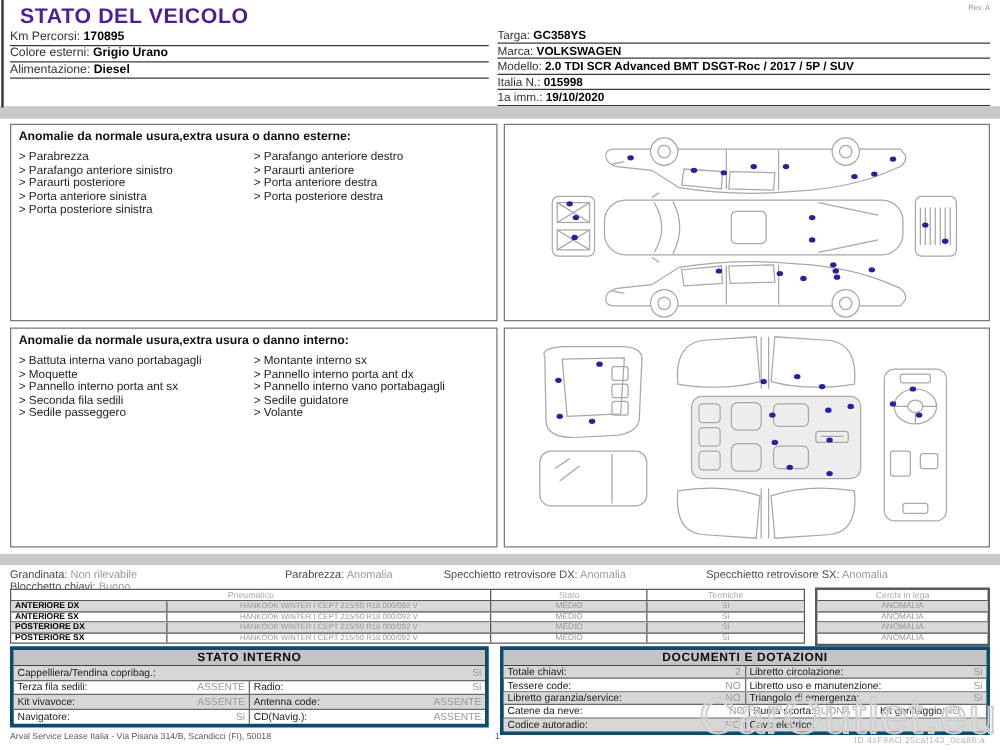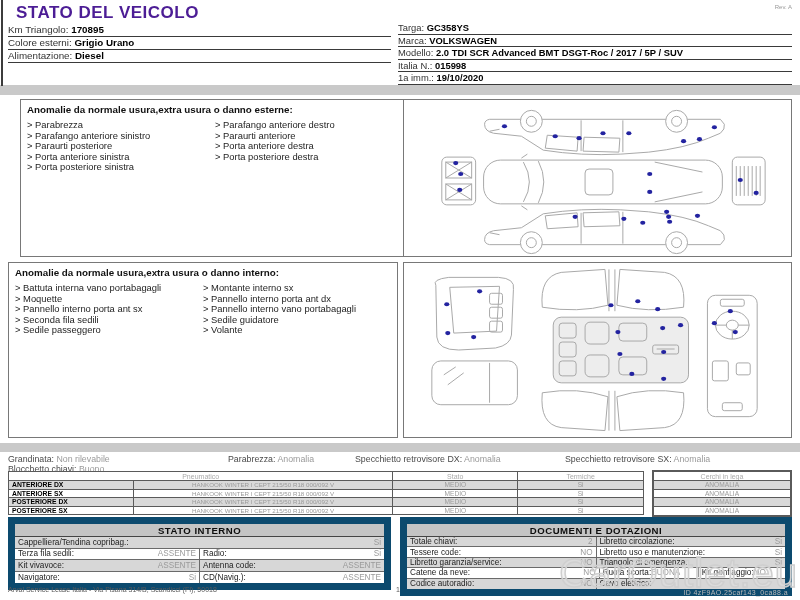--- a/index.html
+++ b/index.html
@@ -17,21 +17,21 @@
   #hf-right{left:398px;top:22px;width:394px;font-size:9.4px}
   #hf-right .frow{height:12.6px;line-height:11.8px}
   
   .bar{left:0;width:800px;background:#c9c9c9}
   #bar1{top:85px;height:10px}
   #bar2{top:443px;height:9px}
   #bar-bottom{top:597px;height:3px;background:#e2e2e2}
   #edge-left{left:1px;top:0;width:2px;height:86px;background:#3c3c3c}
   
   .box{border:1px solid #787878;background:#fff}
-  #ext-text{left:20px;top:99px;width:390px;height:158px}
+  #ext-text{left:8px;top:99px;width:390px;height:158px}
   #ext-diag{left:403px;top:99px;width:389px;height:158px}
   #int-text{left:8px;top:262px;width:390px;height:176px}
   #int-diag{left:403px;top:262px;width:389px;height:176px}
   .box-title{font-size:9.8px;font-weight:bold;color:#111;padding:4px 6px 3px}
   .cols{display:flex;padding:2px 6px}
   .col{width:50%;font-size:9.4px;color:#1e1e1e;line-height:10.6px}
   .item{max-width:164px}
   .diag{width:100%;height:100%;display:block}
   
   .sum{font-size:8.8px;white-space:nowrap}
@@ -49,21 +49,21 @@
   .tc.spec{width:260px;color:#9a9a9a;font-size:6.2px}
   .tc.st,.tc.tm{width:125px;color:#9a9a9a;font-size:6.6px}
   .tc.h{color:#aaa;font-size:7px}
   .trow.odd{background:#d9d9d9}
   #cerchi{left:652px;top:470px;width:140px;border:2px solid #5a5a5a;background:#fff}
   .crow{height:8.5px;border-bottom:1px solid #5a5a5a;display:flex;align-items:center;justify-content:center;font-size:6.6px;color:#9a9a9a;overflow:hidden}
   .crow.hdr{height:9px;color:#aaa;font-size:7px}
   .crow:last-child{border-bottom:none}
   .crow.odd{background:#d9d9d9}
   
-  .btable{border:7px solid #0c4a6e;background:#fff}
+  .btable{border:3px solid #0c4a6e;background:#fff}
   .btitle{height:13px;background:#c4c4c4;border-bottom:1px solid #444;text-align:center;font-weight:bold;font-size:9.6px;line-height:13px;color:#0d0d0d;letter-spacing:.5px}
   .brow{display:flex;border-bottom:1px solid #6a6a6a}
   .brow:last-child{border-bottom:none}
   .brow.odd{background:#d7d7d7}
   .bhalf{flex:1;display:flex;justify-content:space-between;align-items:center;padding:0 3px;overflow:hidden;white-space:nowrap}
   .bhalf + .bhalf{border-left:1px solid #6a6a6a}
   .blabel{font-size:8.2px;color:#222}
   .bval{font-size:8.2px;color:#9a9a9a}
   .bhalf.split{padding:0}
   .bsub{display:flex;align-items:center;padding:0 3px;overflow:hidden}
@@ -80,21 +80,21 @@
   #watermark{right:2px;top:551px;font-size:40px;font-weight:normal;letter-spacing:1px;
     color:rgba(225,225,225,.40);-webkit-text-stroke:1.5px #cfcfcf}
 </style>
 </head>
 <body>
 
 <div class="abs" id="page-title">STATO DEL VEICOLO</div>
 <div class="abs" id="rev">Rev. A</div>
 
 <div class="abs hf" id="hf-left">
-  <div class="frow"><span class="flabel">Km Triangolo:</span> <span class="fval">170895</span></div>
+  <div class="frow"><span class="flabel">Km Percorsi:</span> <span class="fval">170895</span></div>
   <div class="frow"><span class="flabel">Colore esterni:</span> <span class="fval">Grigio Urano</span></div>
   <div class="frow"><span class="flabel">Alimentazione:</span> <span class="fval">Diesel</span></div>
 </div>
 
 <div class="abs hf" id="hf-right">
   <div class="frow"><span class="flabel">Targa:</span> <span class="fval">GC358YS</span></div>
   <div class="frow"><span class="flabel">Marca:</span> <span class="fval">VOLKSWAGEN</span></div>
   <div class="frow"><span class="flabel">Modello:</span> <span class="fval">2.0 TDI SCR Advanced BMT DSGT-Roc / 2017 / 5P / SUV</span></div>
   <div class="frow"><span class="flabel">Italia N.:</span> <span class="fval">015998</span></div>
   <div class="frow"><span class="flabel">1a imm.:</span> <span class="fval">19/10/2020</span></div>

